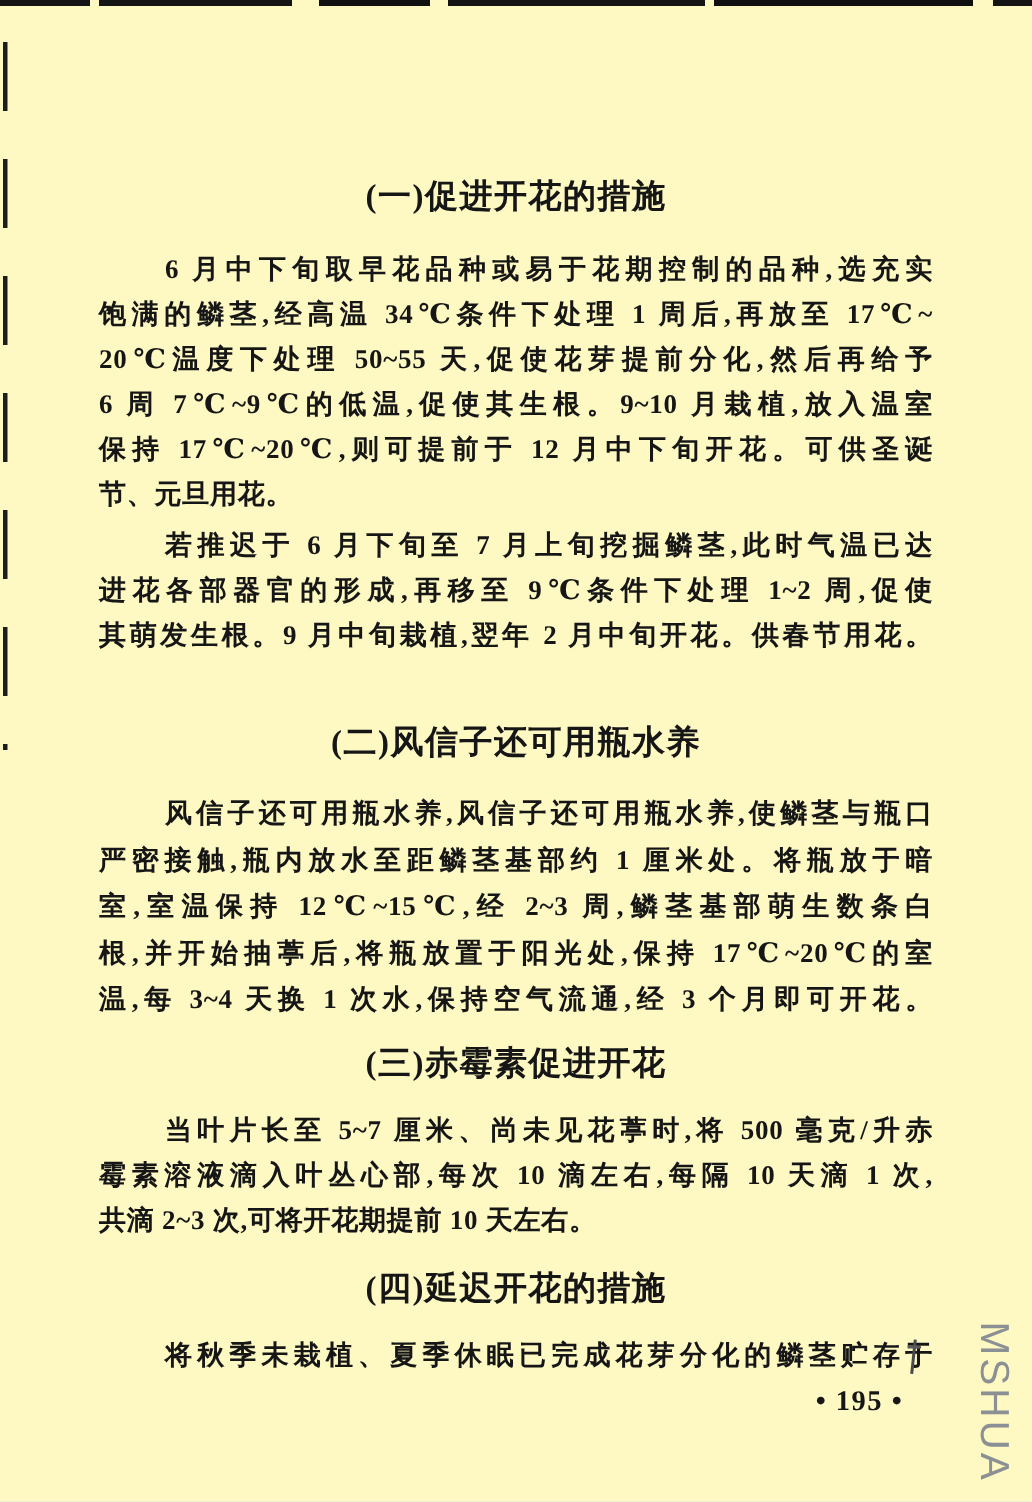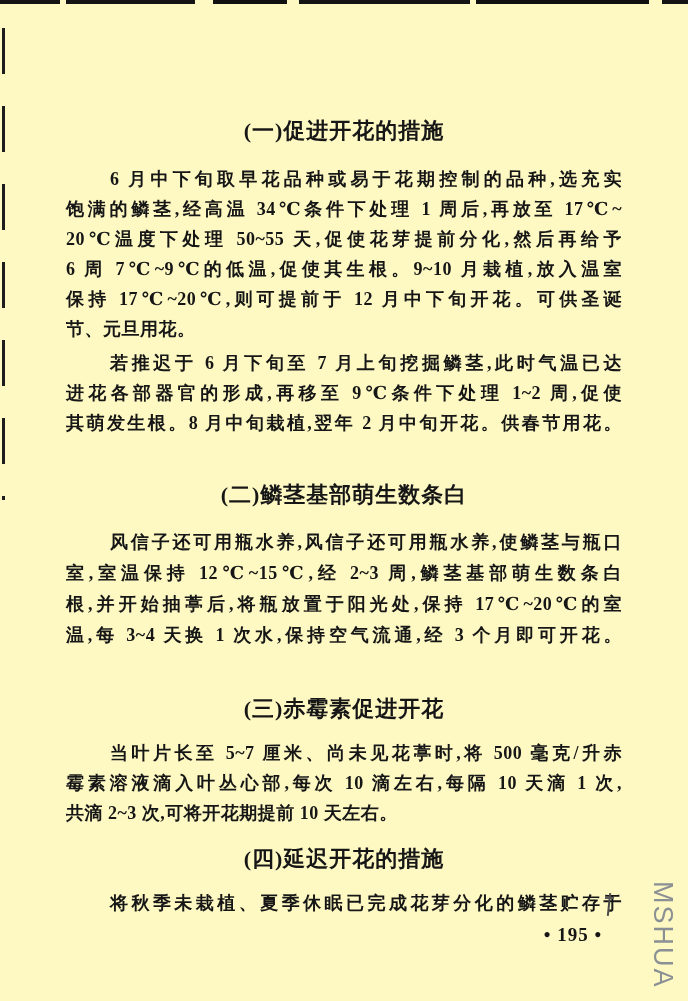--- a/index.html
+++ b/index.html
@@ -82,27 +82,28 @@
     <div class="line">饱满的鳞茎,经高温 34℃条件下处理 1 周后,再放至 17℃~</div>
     <div class="line">20℃温度下处理 50~55 天,促使花芽提前分化,然后再给予</div>
     <div class="line">6 周 7℃~9℃的低温,促使其生根。9~10 月栽植,放入温室</div>
     <div class="line">保持 17℃~20℃,则可提前于 12 月中下旬开花。可供圣诞</div>
     <div class="line short">节、元旦用花。</div>
   </div>
 
   <div class="para" style="top:348px">
     <div class="line indent">若推迟于 6 月下旬至 7 月上旬挖掘鳞茎,此时气温已达</div>
     <div class="line">进花各部器官的形成,再移至 9℃条件下处理 1~2 周,促使</div>
-    <div class="line">其萌发生根。8 月中旬栽植,翌年 2 月中旬开花。供春节用花。</div>
+    <div class="line">其萌发生根。9 月中旬栽植,翌年 2 月中旬开花。供春节用花。</div>
   </div>
 
-  <div class="heading" style="top:480px">(二)鳞茎基部萌生数条白</div>
+  <div class="heading" style="top:480px">(二)风信子还可用瓶水养</div>
 
   <div class="para lh31" style="top:527px">
     <div class="line indent">风信子还可用瓶水养,风信子还可用瓶水养,使鳞茎与瓶口</div>
+    <div class="line">严密接触,瓶内放水至距鳞茎基部约 1 厘米处。将瓶放于暗</div>
     <div class="line">室,室温保持 12℃~15℃,经 2~3 周,鳞茎基部萌生数条白</div>
     <div class="line">根,并开始抽葶后,将瓶放置于阳光处,保持 17℃~20℃的室</div>
     <div class="line">温,每 3~4 天换 1 次水,保持空气流通,经 3 个月即可开花。</div>
   </div>
 
   <div class="heading" style="top:694px">(三)赤霉素促进开花</div>
 
   <div class="para" style="top:738px">
     <div class="line indent">当叶片长至 5~7 厘米、尚未见花葶时,将 500 毫克/升赤</div>
     <div class="line">霉素溶液滴入叶丛心部,每次 10 滴左右,每隔 10 天滴 1 次,</div>

